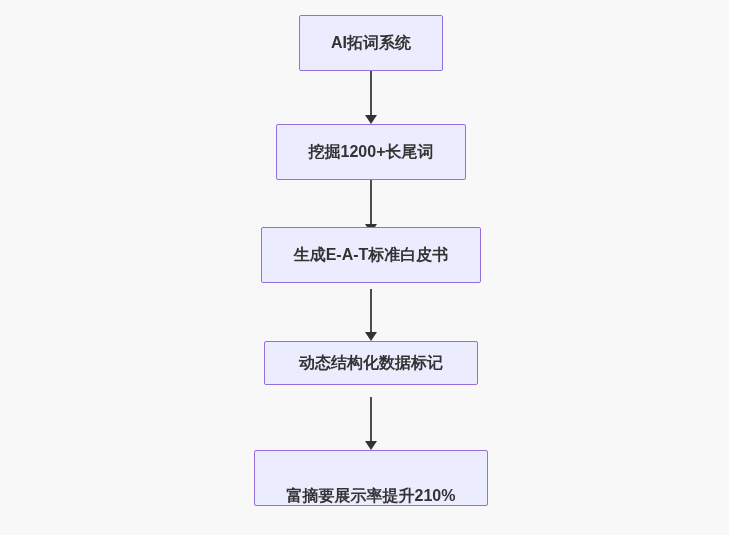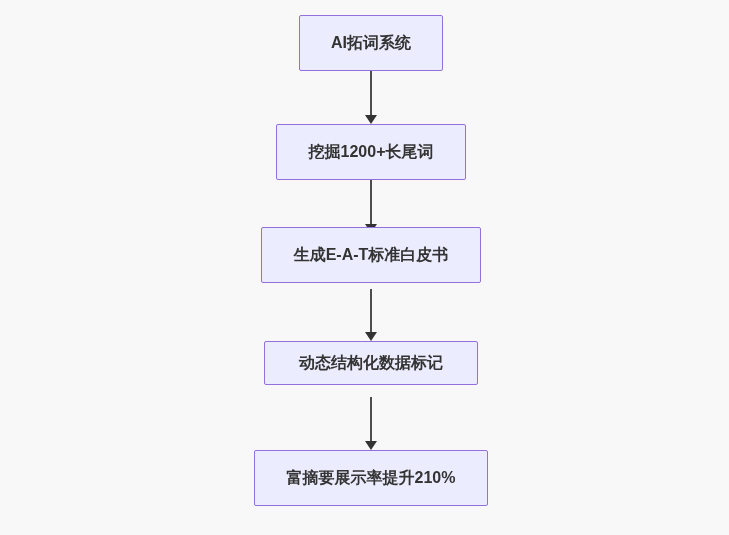--- a/index.html
+++ b/index.html
@@ -54,21 +54,21 @@
     height: 0;
     border-left: 6px solid transparent;
     border-right: 6px solid transparent;
     border-top: 9px solid var(--arrow, #333333);
   }
   
   #node-0 { left: 299px; top: 15px;  width: 144px; height: 56px; }
   #node-1 { left: 276px; top: 124px; width: 190px; height: 56px; }
   #node-2 { left: 261px; top: 227px; width: 220px; height: 56px; }
   #node-3 { left: 264px; top: 341px; width: 214px; height: 44px; }
-  #node-4 { left: 254px; top: 450px; width: 234px; height: 56px; }
+  #node-4 { left: 254px; top: 450px; width: 234px; height: 56px; align-items: flex-end; }
   
   #edge-0 { left: 371px; top: 71px;  height: 53px; }
   #edge-1 { left: 371px; top: 180px; height: 53px; }
   #edge-2 { left: 371px; top: 289px; height: 52px; }
   #edge-3 { left: 371px; top: 397px; height: 53px; }
   #edge-0 .shaft { height: 44px; }
   #edge-1 .shaft { height: 44px; }
   #edge-2 .shaft { height: 43px; }
   #edge-3 .shaft { height: 44px; }
 </style>

